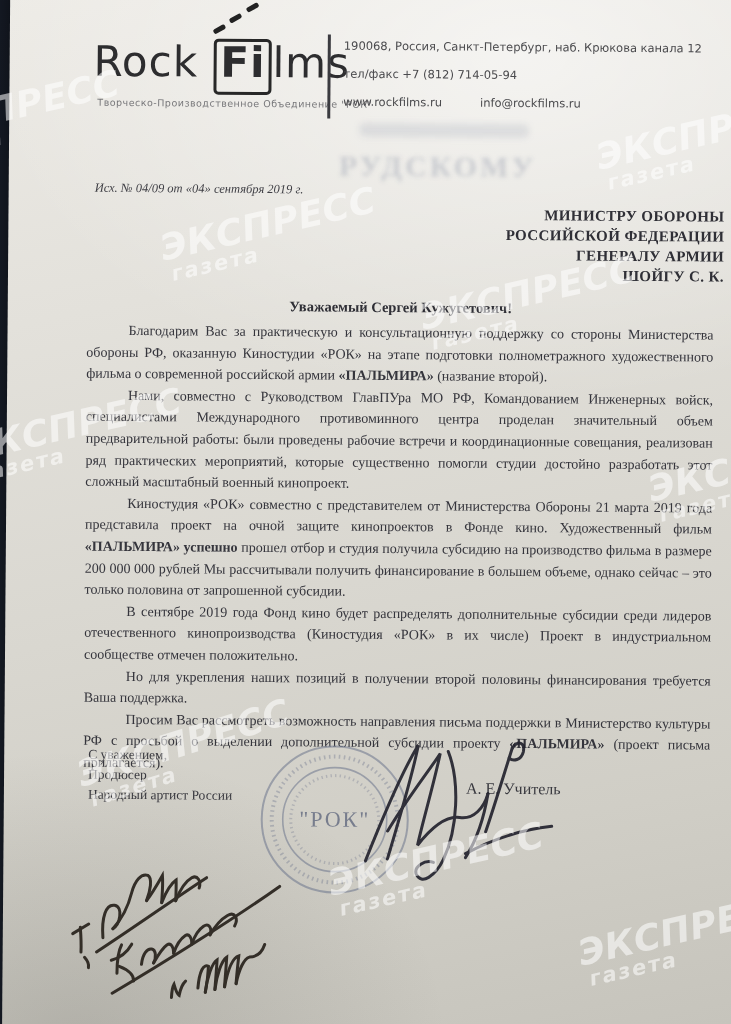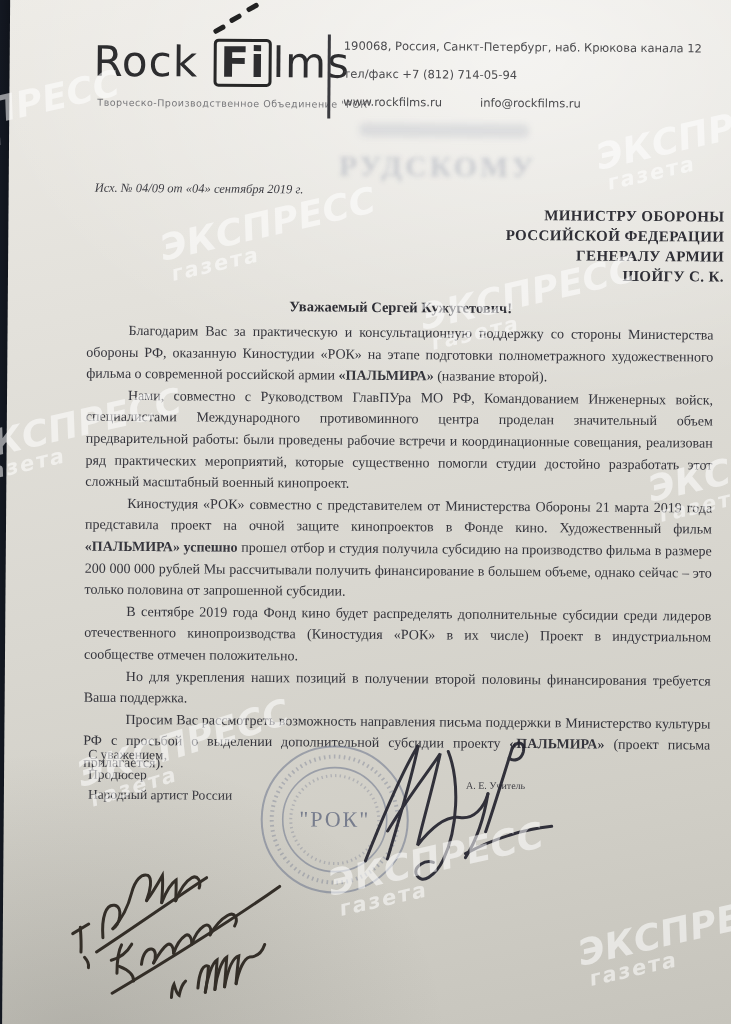--- a/index.html
+++ b/index.html
@@ -12,21 +12,21 @@
          background:
            radial-gradient(120% 55% at 68% 6%, rgba(255,255,255,0.55), rgba(255,255,255,0) 60%),
            radial-gradient(90% 50% at 10% 100%, rgba(60,60,55,0.18), rgba(0,0,0,0) 55%),
            linear-gradient(168deg,#edebe6 0%,#e3e1db 28%,#d9d7d0 55%,#d0cec6 78%,#c5c3bb 100%);
          box-shadow:0 0 18px rgba(0,0,0,0.5);
          color:#35353a;}
   
   .logo{position:absolute;left:84px;top:48px;font-family:"DejaVu Sans",sans-serif;
         font-size:42px;color:#2d2d2f;letter-spacing:1px;white-space:nowrap;}
   .logo .fbox{display:inline-block;position:relative;border:3px solid #272727;border-radius:5px;
-        padding:0 3px 0 4px;font-weight:bold;line-height:1.0;margin:0 1px;}
+        padding:0 3px 8px 4px;font-weight:bold;line-height:1.0;margin:0 1px;}
   .logo .dash{position:absolute;width:13px;height:5px;background:#222;border-radius:2px;
         transform:rotate(-30deg);}
   .logo .d1{left:-4px;top:-15px;}
   .logo .d2{left:12px;top:-26px;}
   .logo .d3{left:29px;top:-37px;}
   .tagline{position:absolute;left:88px;top:108px;font-family:"DejaVu Sans",sans-serif;
         font-size:9.5px;color:#77777a;letter-spacing:0.5px;}
   .lh-divider{position:absolute;left:318px;top:44px;width:3px;height:84px;background:#3b3b40;}
   .contact{position:absolute;left:334px;top:48px;font-family:"DejaVu Sans",sans-serif;
         font-size:11.5px;color:#4b4b4e;white-space:nowrap;}
@@ -38,21 +38,21 @@
         font-size:15px;line-height:20px;letter-spacing:0.4px;color:#2f2f36;}
   
   .salutation{position:absolute;left:80px;top:308px;width:626px;text-align:center;
         font-weight:bold;font-size:14.5px;color:#2f2f36;}
   .bodytext{position:absolute;left:79px;top:331px;width:627px;font-size:14px;
         line-height:21.6px;text-align:justify;color:#35353c;}
   .bodytext p{margin:0;text-indent:42px;}
   .bodytext .b{font-weight:bold;}
   
   .closing{position:absolute;left:84px;top:756px;font-size:13.5px;line-height:20px;color:#3a3a40;}
-  .signame{position:absolute;left:462px;top:788px;font-size:10px;color:#3a3a40;}
+  .signame{position:absolute;left:462px;top:788px;font-size:16px;color:#3a3a40;}
   
   .stamp{position:absolute;left:252px;top:750px;width:158px;height:158px;}
   .stamp-label{position:absolute;left:0;top:66px;width:158px;text-align:center;
         font-size:22px;letter-spacing:2px;color:rgba(93,101,124,0.78);}
   .sig{position:absolute;left:332px;top:738px;width:240px;height:170px;}
   .hand{position:absolute;left:52px;top:842px;width:330px;height:180px;transform:rotate(-16deg);}
   
   .ghost{position:absolute;left:330px;top:158px;font-weight:bold;font-size:30px;
         letter-spacing:3px;color:rgba(96,108,136,0.25);filter:blur(2.2px);}
   .ghost2{position:absolute;left:350px;top:132px;width:170px;height:14px;border-radius:6px;

